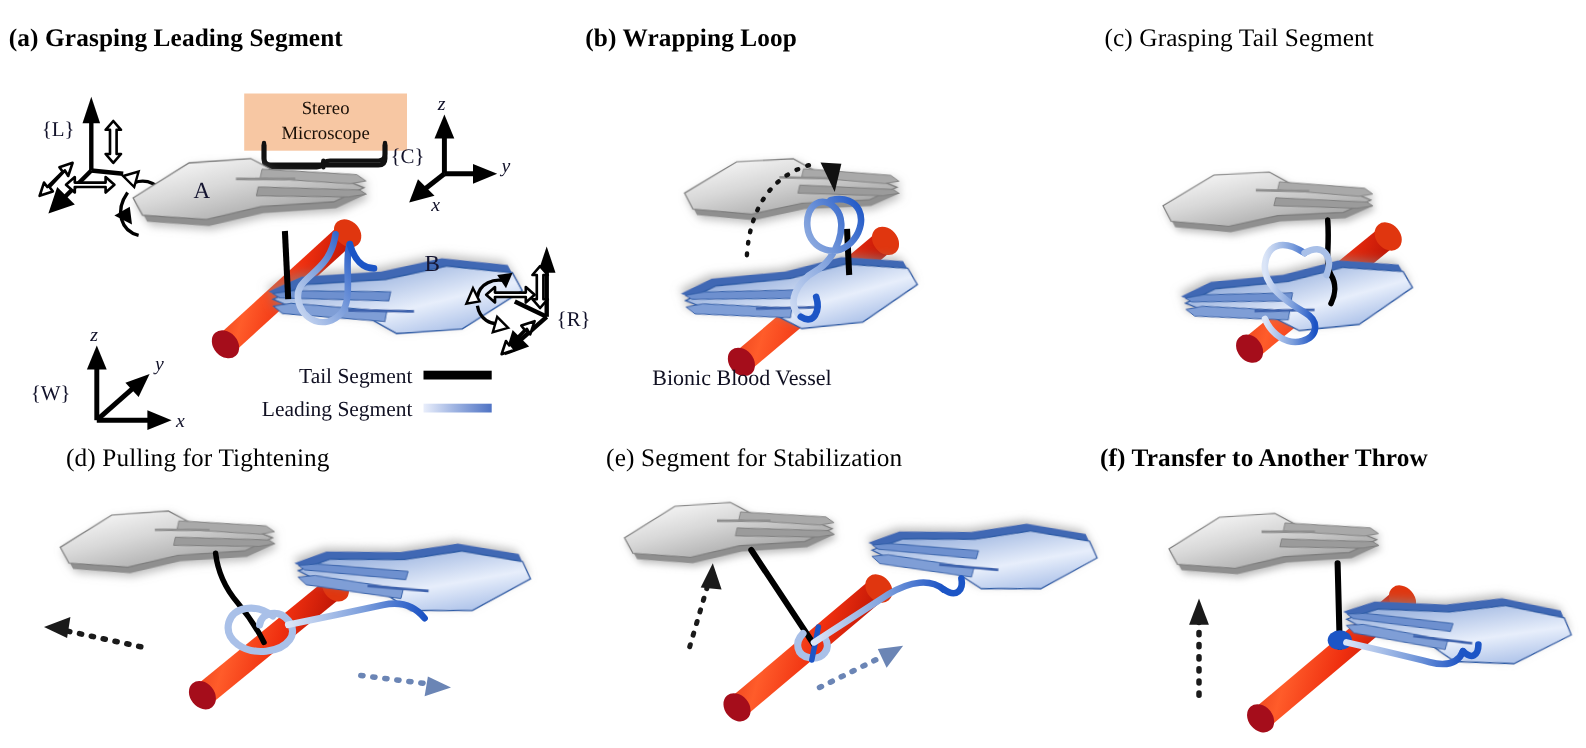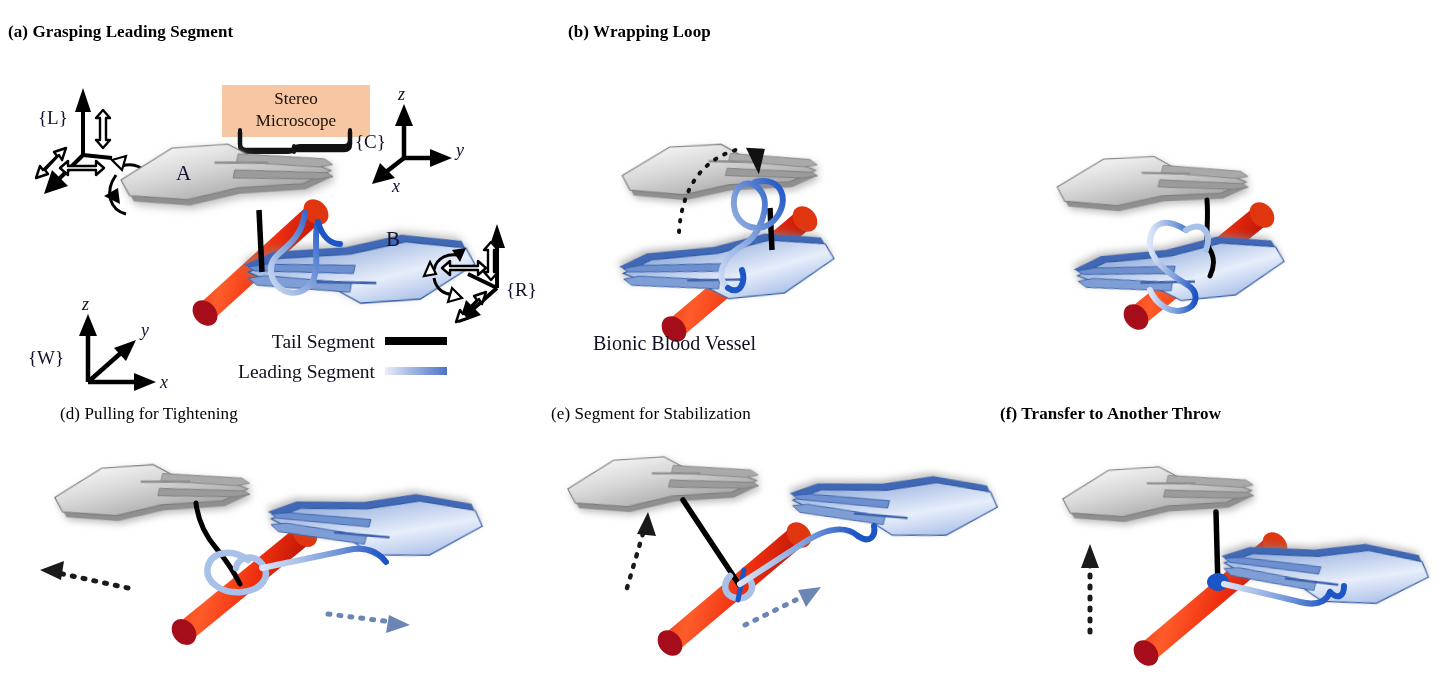--- a/index.html
+++ b/index.html
@@ -3,39 +3,40 @@
 <meta charset="utf-8">
 <style>
   html,body{margin:0;padding:0;}
   body{
     width:1442px;height:680px;background:#ffffff;
     font-family:"Liberation Serif","DejaVu Serif",serif;
     color:#000;overflow:hidden;position:relative;
   }
   .figure{position:relative;width:1442px;height:680px;}
   .caption{
-    position:absolute;font-size:17px;letter-spacing:.1px;white-space:nowrap;
+    position:absolute;font-size:23px;letter-spacing:.1px;white-space:nowrap;
   }
   .caption.bold{font-weight:bold;}
   .svgwrap{position:absolute;left:0;top:0;}
   svg{display:block;overflow:visible;}
   .lbl-frame{font-family:"Liberation Serif","DejaVu Serif",serif;font-size:19px;fill:#12122a;}
   .lbl-ax{font-family:"Liberation Serif","DejaVu Serif",serif;font-size:18px;font-style:italic;fill:#101028;}
   .lbl-tool{font-family:"Liberation Serif","DejaVu Serif",serif;font-size:21px;fill:#141430;}
   .lbl-legend{font-family:"Liberation Serif","DejaVu Serif",serif;font-size:19.5px;fill:#101022;}
   .lbl-micro{font-family:"Liberation Serif","DejaVu Serif",serif;font-size:17px;fill:#1a1008;}
   .lbl-vessel{font-family:"Liberation Serif","DejaVu Serif",serif;font-size:20px;fill:#101022;}
 </style>
 </head>
 <body>
 
 <div class="figure">
 
   <div class="caption bold" style="left:8px;top:22px;">(a) Grasping Leading Segment</div>
-  <div class="caption bold" style="left:568px;top:22px;">(b) Wrapping Loop</div>
+  <div class="caption bold" style="left:532px;top:22px;">(b) Wrapping Loop</div>
+  <div class="caption" style="left:1004px;top:22px;">(c) Grasping Tail Segment</div>
   <div class="caption" style="left:26px;top:404px;margin-left:34px;">(d) Pulling for Tightening</div>
   <div class="caption" style="left:551px;top:404px;">(e) Segment for Stabilization</div>
   <div class="caption bold" style="left:1000px;top:404px;">(f) Transfer to Another Throw</div>
 
   <div class="svgwrap">
   <svg width="1442" height="680" viewBox="0 0 1442 680" xmlns="http://www.w3.org/2000/svg">
     <defs>
 
       <linearGradient id="gGray" x1="0" y1="0" x2="0.8" y2="1">
         <stop offset="0%" stop-color="#fdfdfd"></stop>

